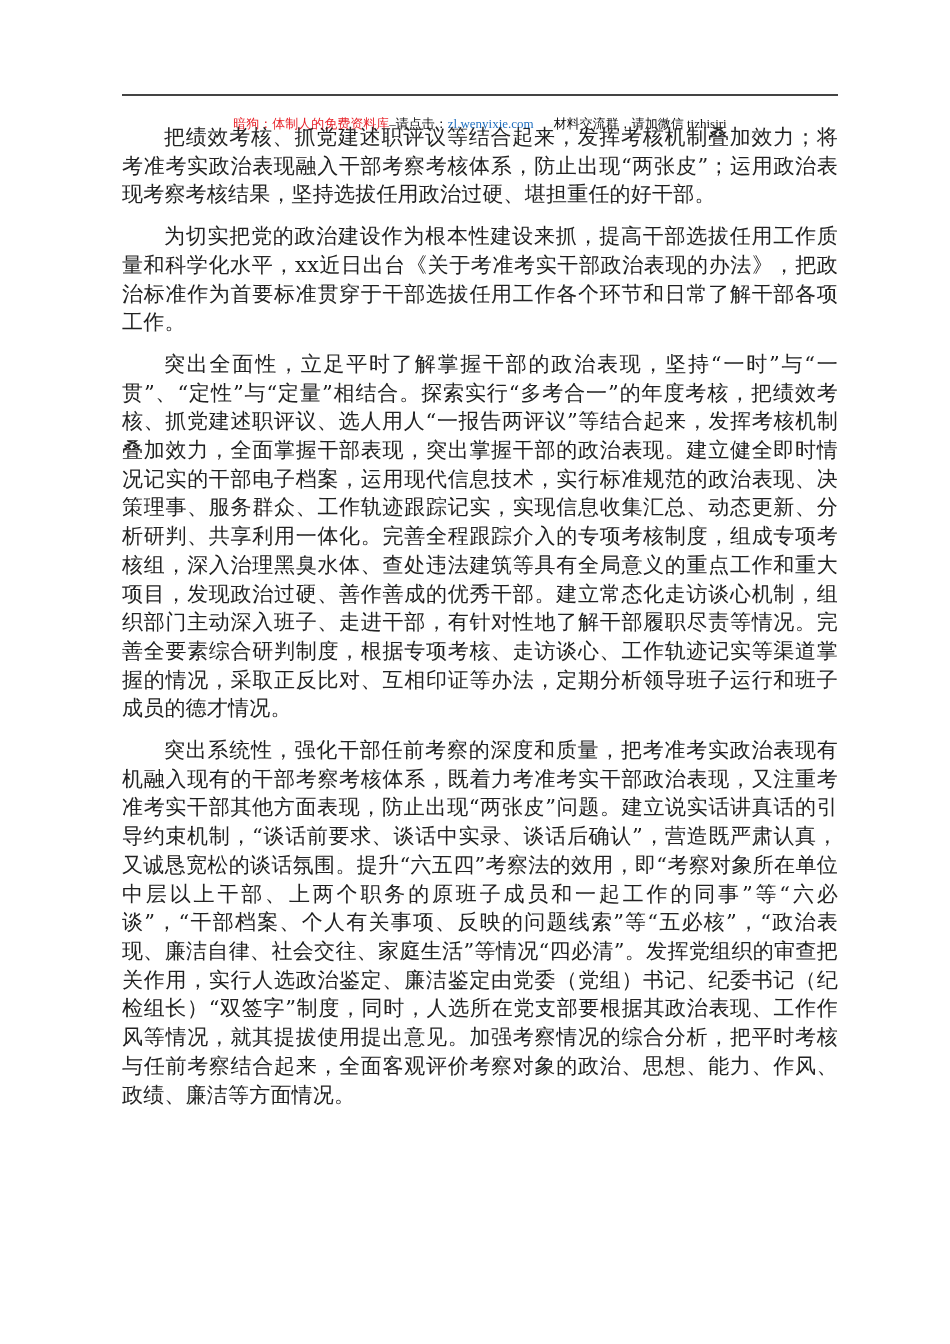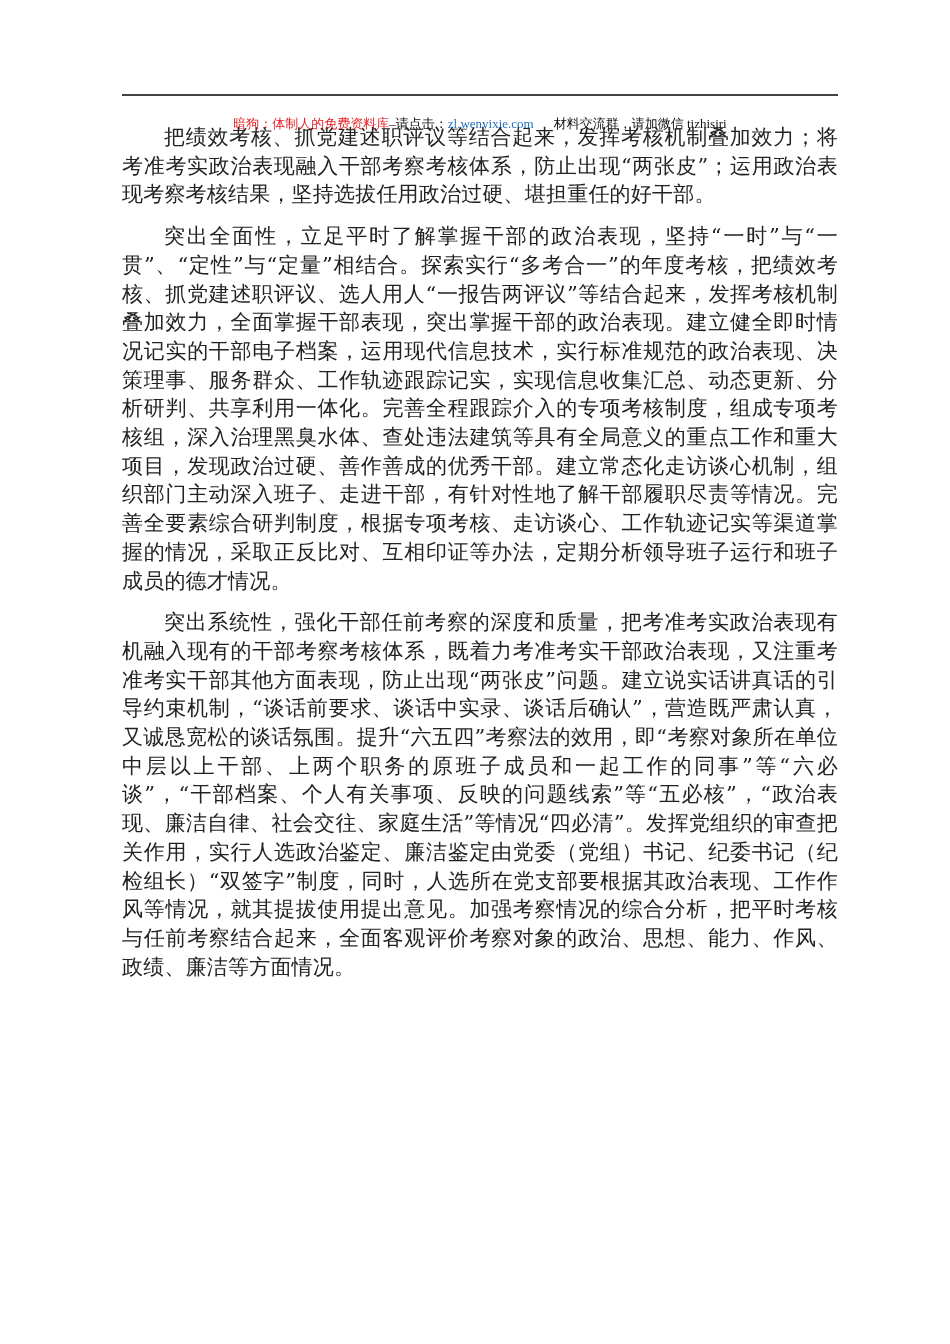--- a/index.html
+++ b/index.html
@@ -59,15 +59,16 @@
 </head>
 <body>
 
 <div class="page-header">
   <span class="header-red">暗狗：体制人的免费资料库</span><span class="header-black">–请点击：</span><span class="header-blue">zl.wenyixie.com</span><span class="header-gap"></span><span class="header-black">材料交流群，请加微信 tizhisiri</span>
 </div>
 <div class="header-rule"></div>
 
 <div class="content">
   <p class="para">把绩效考核、抓党建述职评议等结合起来，发挥考核机制叠加效力；将考准考实政治表现融入干部考察考核体系，防止出现“两张皮”；运用政治表现考察考核结果，坚持选拔任用政治过硬、堪担重任的好干部。</p>
+  <p class="para">为切实把党的政治建设作为根本性建设来抓，提高干部选拔任用工作质量和科学化水平，xx近日出台《关于考准考实干部政治表现的办法》，把政治标准作为首要标准贯穿于干部选拔任用工作各个环节和日常了解干部各项工作。</p>
   <p class="para">突出全面性，立足平时了解掌握干部的政治表现，坚持“一时”与“一贯”、“定性”与“定量”相结合。探索实行“多考合一”的年度考核，把绩效考核、抓党建述职评议、选人用人“一报告两评议”等结合起来，发挥考核机制叠加效力，全面掌握干部表现，突出掌握干部的政治表现。建立健全即时情况记实的干部电子档案，运用现代信息技术，实行标准规范的政治表现、决策理事、服务群众、工作轨迹跟踪记实，实现信息收集汇总、动态更新、分析研判、共享利用一体化。完善全程跟踪介入的专项考核制度，组成专项考核组，深入治理黑臭水体、查处违法建筑等具有全局意义的重点工作和重大项目，发现政治过硬、善作善成的优秀干部。建立常态化走访谈心机制，组织部门主动深入班子、走进干部，有针对性地了解干部履职尽责等情况。完善全要素综合研判制度，根据专项考核、走访谈心、工作轨迹记实等渠道掌握的情况，采取正反比对、互相印证等办法，定期分析领导班子运行和班子成员的德才情况。</p>
   <p class="para">突出系统性，强化干部任前考察的深度和质量，把考准考实政治表现有机融入现有的干部考察考核体系，既着力考准考实干部政治表现，又注重考准考实干部其他方面表现，防止出现“两张皮”问题。建立说实话讲真话的引导约束机制，“谈话前要求、谈话中实录、谈话后确认”，营造既严肃认真，又诚恳宽松的谈话氛围。提升“六五四”考察法的效用，即“考察对象所在单位中层以上干部、上两个职务的原班子成员和一起工作的同事”等“六必谈”，“干部档案、个人有关事项、反映的问题线索”等“五必核”，“政治表现、廉洁自律、社会交往、家庭生活”等情况“四必清”。发挥党组织的审查把关作用，实行人选政治鉴定、廉洁鉴定由党委（党组）书记、纪委书记（纪检组长）“双签字”制度，同时，人选所在党支部要根据其政治表现、工作作风等情况，就其提拔使用提出意见。加强考察情况的综合分析，把平时考核与任前考察结合起来，全面客观评价考察对象的政治、思想、能力、作风、政绩、廉洁等方面情况。</p>
 </div>
 
 </body></html>

